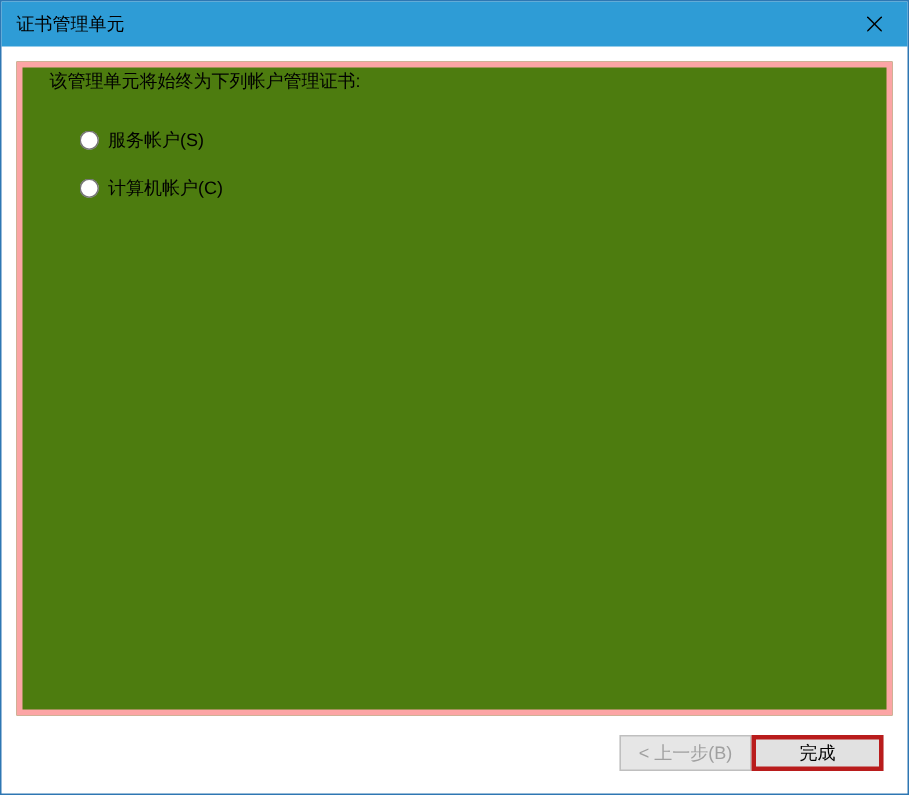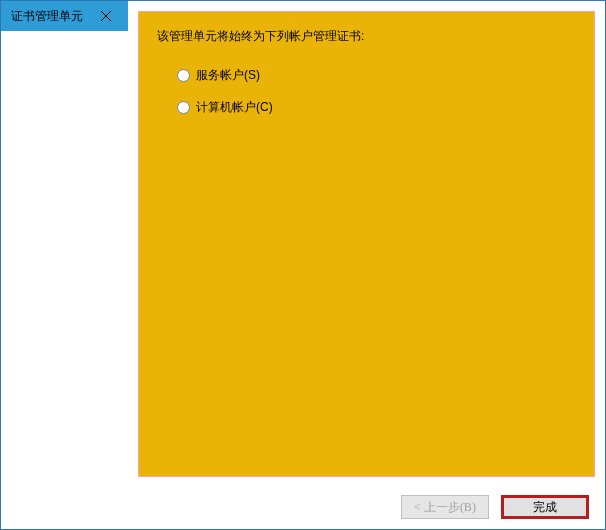--- a/index.html
+++ b/index.html
@@ -13,21 +13,21 @@
       background: #fff;
       width: 606px;
       height: 530px;
       overflow: hidden;
     }
     .window {
       width: 606px;
       height: 530px;
       border: 1px solid #2e77b3;
       display: flex;
-      flex-direction: row;
+      flex-direction: column;
       background: #fff;
     }
     .titlebar {
       height: 30px;
       background: #2e9cd6;
       display: flex;
       align-items: center;
       justify-content: space-between;
       padding-left: 10px;
       color: #000;
@@ -49,23 +49,23 @@
       height: 10px;
     }
     .content-outer {
       flex: 1;
       padding: 10px;
       display: flex;
       flex-direction: column;
     }
     .content-inner {
       flex: 1;
-      border: 1px solid #fca5a5;
-      background: #eab308;
-      padding: 16px 18px;
+      border: 4px solid #fca5a5;
+      background: #4d7c0f;
+      padding: 1px 18px;
     }
     .instruction {
       font-size: 12px;
       color: #000;
       margin-bottom: 20px;
     }
     .radio-group {
       padding-left: 16px;
     }
     .radio-row {
@@ -89,26 +89,25 @@
       cursor: pointer;
       accent-color: #000;
     }
     .radio-label {
       font-size: 12px;
       cursor: pointer;
     }
     .button-bar {
       height: 42px;
       display: flex;
-      align-items: flex-end;
+      align-items: center;
       justify-content: flex-end;
-      gap: 12px;
+      gap: 0;
       padding-right: 6px;
       padding-top: 8px;
-      font-family: Liberation Serif, serif;
     }
     .btn {
       width: 88px;
       height: 24px;
       font-size: 12px;
       font-family: inherit;
       background: #e1e1e1;
       border: 1px solid #adadad;
       cursor: pointer;
       display: flex;

